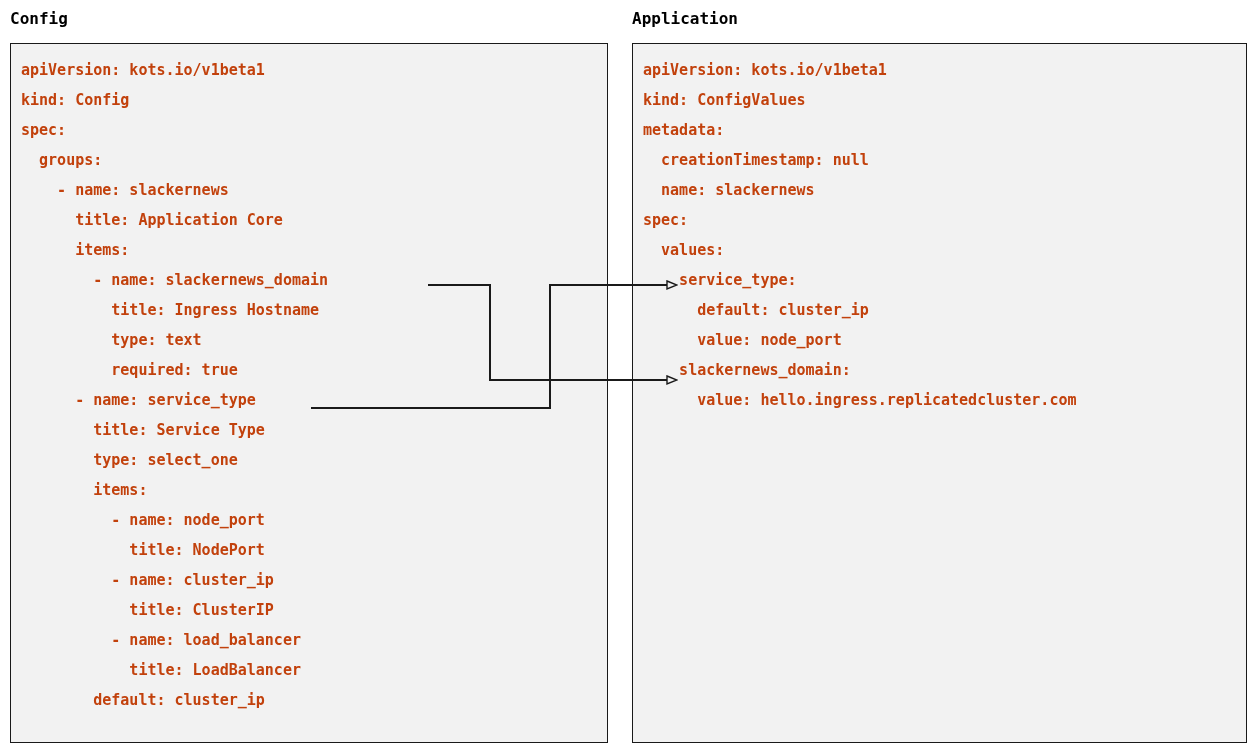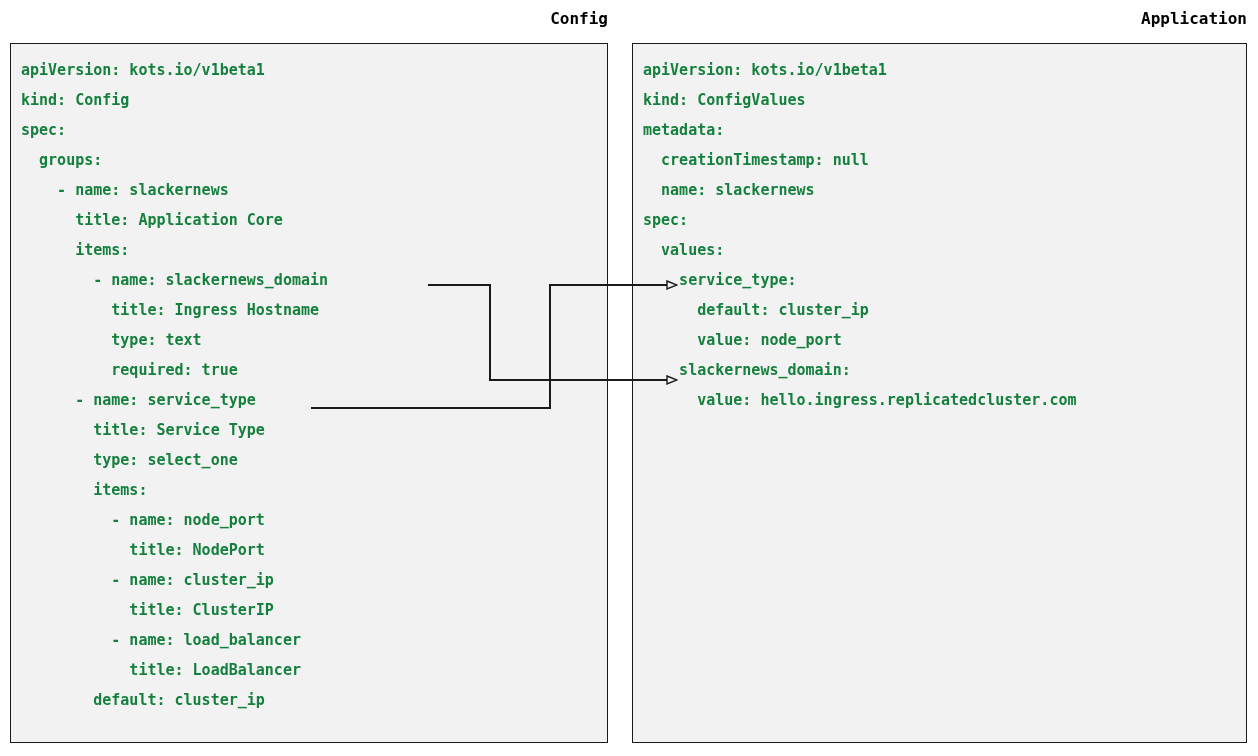--- a/index.html
+++ b/index.html
@@ -17,21 +17,21 @@
     height: 756px;
     overflow: hidden;
     background: #ffffff;
   }
   .panel-title {
     position: absolute;
     font-family: "DejaVu Sans Mono", "Liberation Mono", monospace;
     font-weight: bold;
     font-size: 16px;
     color: #000000;
-    text-align: right;
+    text-align: left;
     white-space: nowrap;
     line-height: 20px;
   }
   #title-config {
     left: 10px;
     top: 9px;
     width: 598px;
   }
   #title-configvalues {
     left: 632px;
@@ -60,21 +60,21 @@
   .yaml {
     position: absolute;
     left: 0;
     top: 0;
     padding: 11px 0 0 0;
     margin: 0;
     font-family: "DejaVu Sans Mono", "Liberation Mono", monospace;
     font-weight: bold;
     font-size: 15px;
     line-height: 30px;
-    color: #15803d;
+    color: #c2410c;
     white-space: pre;
   }
   .yaml-line {
     display: block;
     height: 30px;
     padding-left: 10px;
     white-space: pre;
   }
   #overlay {
     position: absolute;

